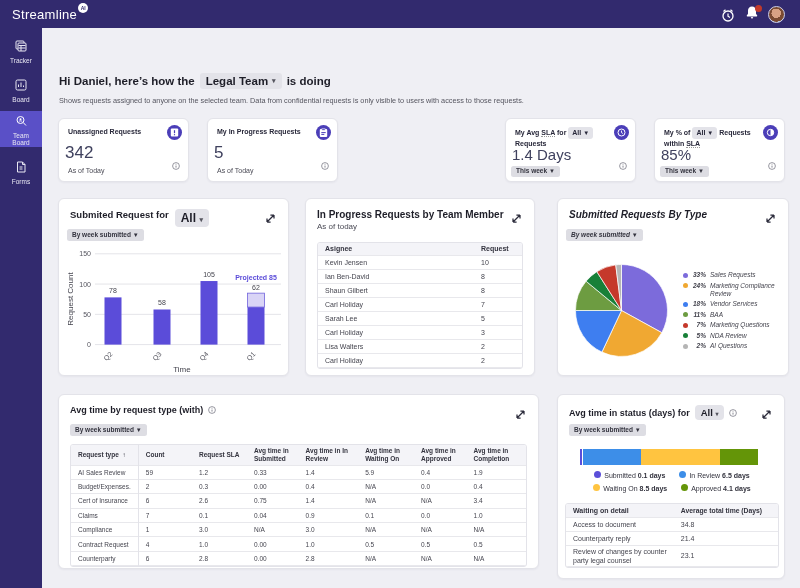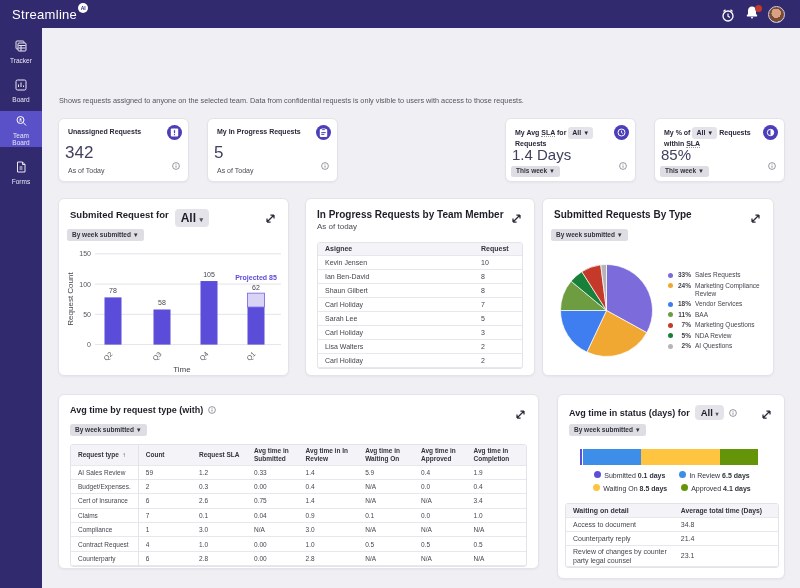--- a/index.html
+++ b/index.html
@@ -108,20 +108,21 @@
       <svg width="12" height="12" viewBox="0 0 12 12" fill="none" stroke="#E8E7F2" stroke-width="1">
         <path d="M2.5 1h5L10 3.5V11h-7.5z"></path>
         <path d="M7.5 1v2.5H10"></path>
         <path d="M4.5 6h3M4.5 8h3"></path>
       </svg>
       <div class="lbl">Forms</div>
     </div>
   </div>
 
   <div id="content">
+    <div id="heading">Hi Daniel, here’s how the <span class="chip">Legal Team <span class="car">▾</span></span> is doing</div>
     <div id="sub">Shows requests assigned to anyone on the selected team. Data from confidential requests is only visible to users with access to those requests.</div>
   </div>
 
   <div class="card kpi" style="left:58px;">
     <div class="t">Unassigned Requests</div>
     <div class="ic">
         <svg width="9" height="9" viewBox="0 0 9 9">
           <rect x="0.8" y="0.5" width="7.4" height="8" rx="1" fill="#fff"></rect>
           <path d="M4.5 2.2v3" stroke="#4B3EB8" stroke-width="1.2"></path>
           <circle cx="4.5" cy="6.7" r="0.65" fill="#4B3EB8"></circle>
@@ -265,21 +266,21 @@
             </tr>
         <tr style="height:14.1px;">
               <td>Carl Holiday</td>
               <td>2</td>
             </tr>
       </tbody>
         </table>
     </div>
   </div>
 
-  <div class="card ccard" id="piecard" style="left:542px; top:198px; width:232px; height:178px;">
+  <div class="card ccard" id="piecard" style="left:557px; top:198px; width:232px; height:178px;font-style:italic;">
     <div class="ctitle" style="font-size:10px;">Submitted Requests By Type</div>
     <div class="expand"><svg width="13" height="13" viewBox="0 0 13 13" stroke="#2A2A3A" stroke-width="1.25" fill="none">
           <path d="M3 10L10 3M10 3H6.4M10 3V6.6M3 10H6.6M3 10V6.4"></path>
         </svg></div>
     <div style="position:absolute; left:8px; top:30px; font-size:0; line-height:0;"><span class="pill">By week submitted <span class="car">▼</span></span></div>
     <svg id="piesvg" width="95" height="95" viewBox="0 0 95 95" style="position:absolute; left:16px; top:64px;">
         <path d="M47.5 47.5 L47.5 1.5 A46 46 0 0 1 87.81010728201773 69.6606690086789 Z" fill="#7C6BDB" stroke="#fff" stroke-width="0.7"></path>
         <path d="M47.5 47.5 L87.81010728201773 69.6606690086789 A46 46 0 0 1 27.914152588006655 89.1220444134369 Z" fill="#F0A832" stroke="#fff" stroke-width="0.7"></path>
         <path d="M47.5 47.5 L27.914152588006655 89.1220444134369 A46 46 0 0 1 1.5 47.50000000000001 Z" fill="#3E7EF0" stroke="#fff" stroke-width="0.7"></path>
         <path d="M47.5 47.5 L1.5 47.50000000000001 A46 46 0 0 1 12.056390832313696 18.178496471560276 Z" fill="#6D9C41" stroke="#fff" stroke-width="0.7"></path>

